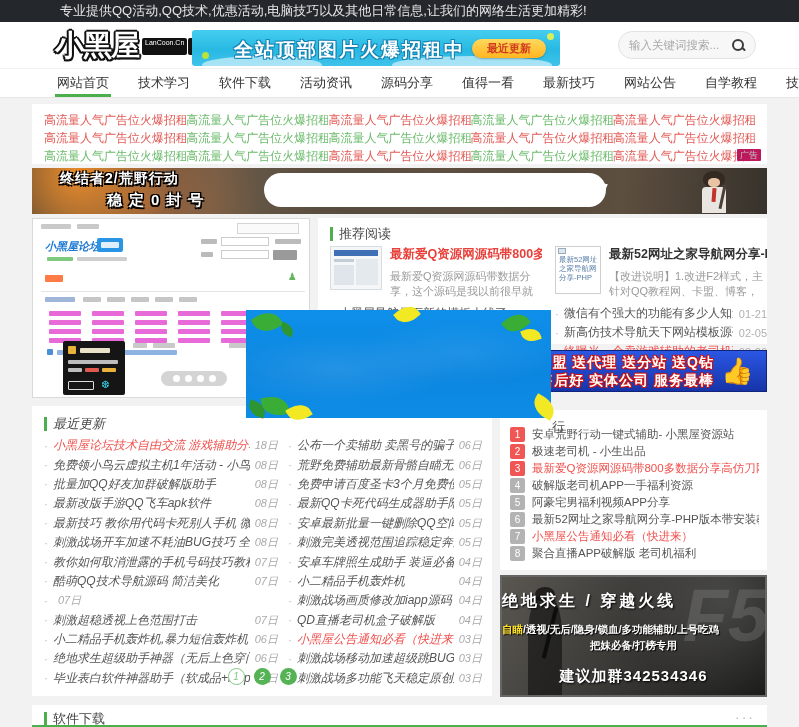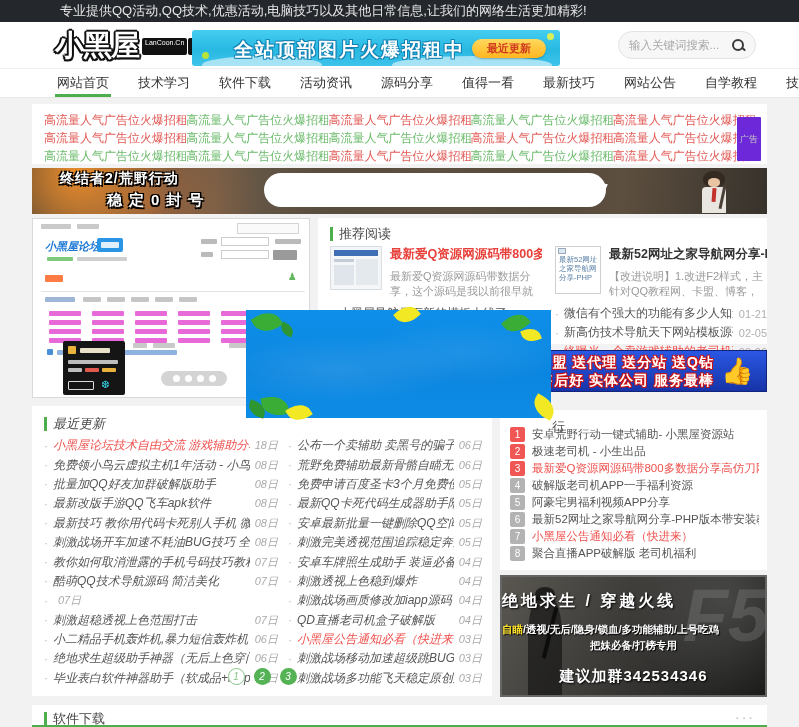--- a/index.html
+++ b/index.html
@@ -43,21 +43,21 @@
   .panel { position:absolute; background:#fff; }
   .sec-head { display:flex; align-items:center; height:16px; }
   .sec-bar { width:3px; height:14px; background:#4cae4c; margin-right:6px; }
   .sec-title { font-size:13px; color:#454545; }
 
   
   .adlinks { left:32px; top:104px; width:735px; height:60px; padding:7px 12px 0 12px; }
   .adgrid { display:grid; grid-template-columns:repeat(5,1fr); grid-auto-rows:18px; }
   .adlink { font-size:12px; white-space:nowrap; overflow:hidden; cursor:pointer; line-height:18px; }
   .adlink.r { color:#e25a55; } .adlink.g { color:#6cbb6c; }
-  .ad-tag { position:absolute; right:6px; bottom:3px; background:#6d28d9; color:#c2c2c2; font-size:9px; padding:16px 3px; line-height:12px; border-radius:1px; }
+  .ad-tag { position:absolute; right:6px; bottom:3px; background:#be185d; color:#c2c2c2; font-size:9px; padding:0 3px; line-height:12px; border-radius:1px; }
 
   
   .hero { position:absolute; left:32px; top:168px; width:735px; height:46px; overflow:hidden; cursor:pointer;
     background:radial-gradient(circle at 6% 10%, rgba(255,150,40,.85) 0%, rgba(255,150,40,0) 14%),
                radial-gradient(circle at 16% 80%, rgba(230,120,50,.4) 0%, rgba(230,120,50,0) 18%),
                radial-gradient(circle at 55% 20%, rgba(120,100,80,.5) 0%, rgba(120,100,80,0) 30%),
                linear-gradient(95deg,#4e4236 0%,#6b5b49 25%,#463e34 55%,#5d4f3f 80%,#37322c 100%); }
   .hero-l1 { position:absolute; left:28px; top:2px; font-size:14px; font-weight:900; color:#fff;
     text-shadow:1.5px 1.5px 0 #000,-1.5px -1.5px 0 #000,1.5px -1.5px 0 #000,-1.5px 1.5px 0 #000; letter-spacing:1px; }
   .hero-l2 { position:absolute; left:75px; top:23px; font-size:15px; font-weight:900; color:#fff; letter-spacing:7px;
@@ -463,21 +463,21 @@
             <a class="rc-txt">刺激完美透视范围追踪稳定奔放</a>
             <span class="rc-date">05日</span>
           </div>
           <div class="rc-row">
             <span class="rc-dot">·</span>
             <a class="rc-txt">安卓车牌照生成助手 装逼必备</a>
             <span class="rc-date">04日</span>
           </div>
           <div class="rc-row">
             <span class="rc-dot">·</span>
-            <a class="rc-txt">刺激透视上色稳到爆炸</a>
+            <a class="rc-txt">小二精品手机轰炸机</a>
             <span class="rc-date">04日</span>
           </div>
           <div class="rc-row">
             <span class="rc-dot">·</span>
             <a class="rc-txt">刺激战场画质修改加iapp源码</a>
             <span class="rc-date">04日</span>
           </div>
           <div class="rc-row">
             <span class="rc-dot">·</span>
             <a class="rc-txt">QD直播老司机盒子破解版</a>

